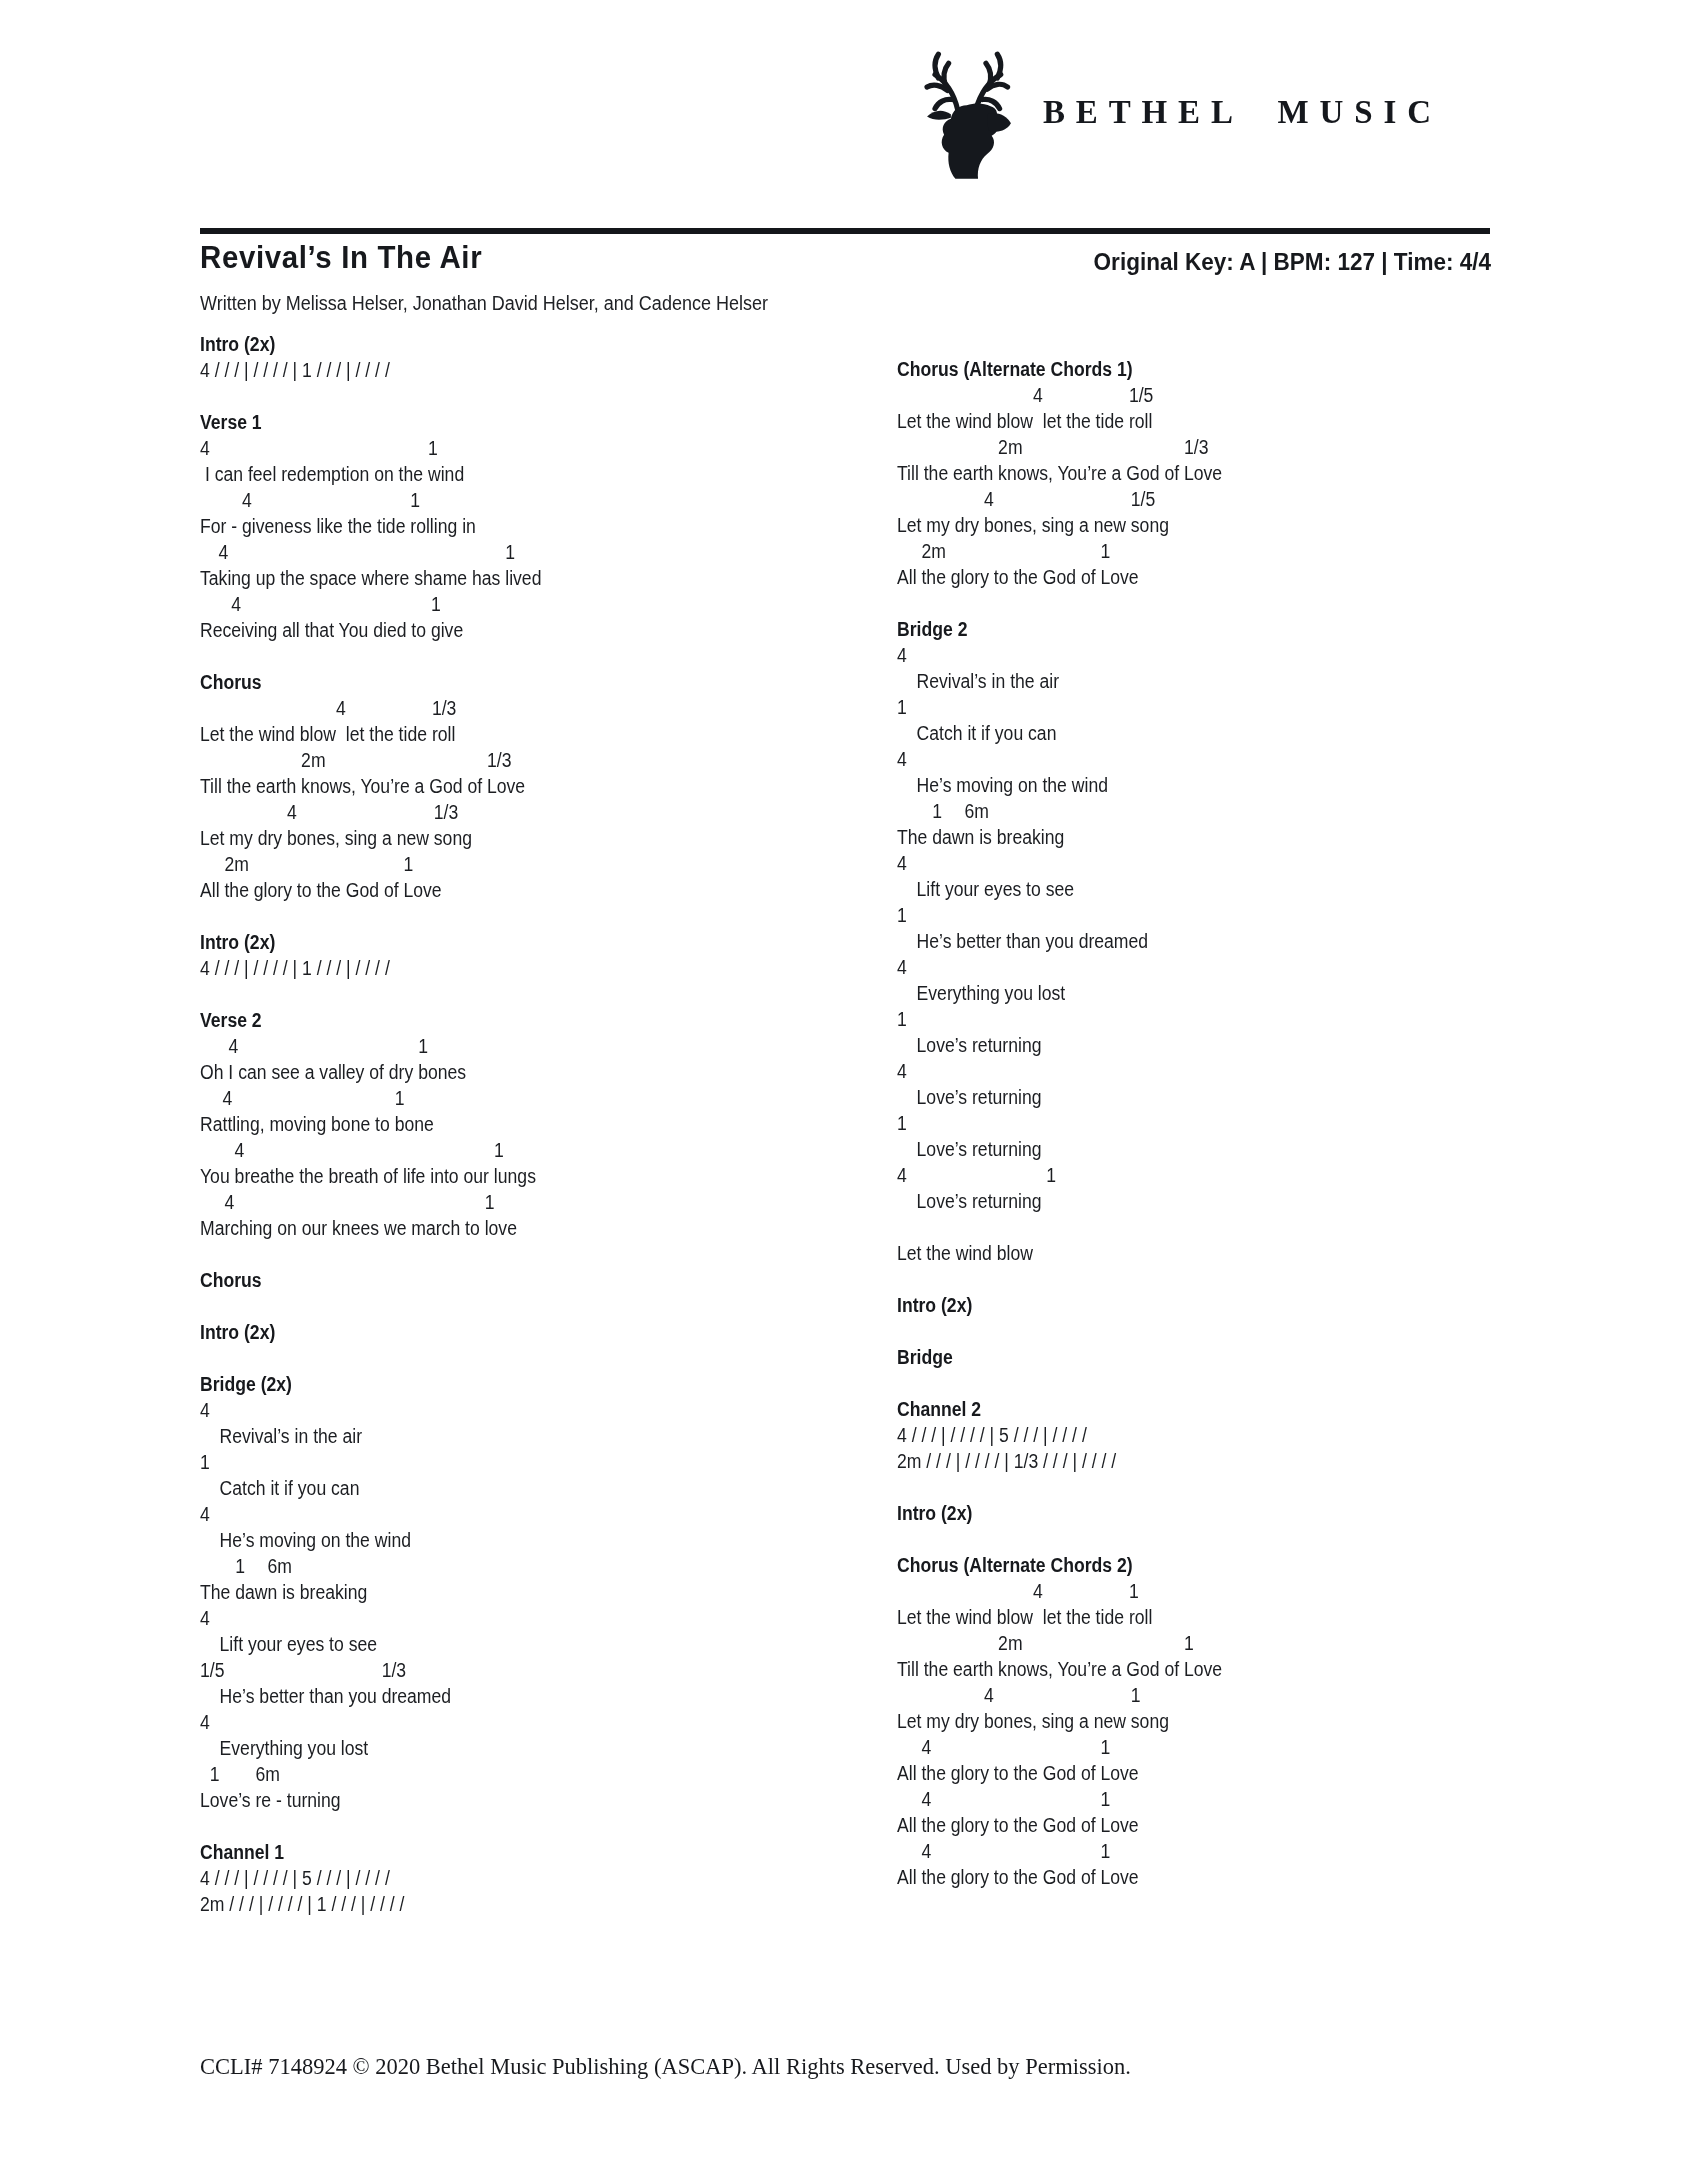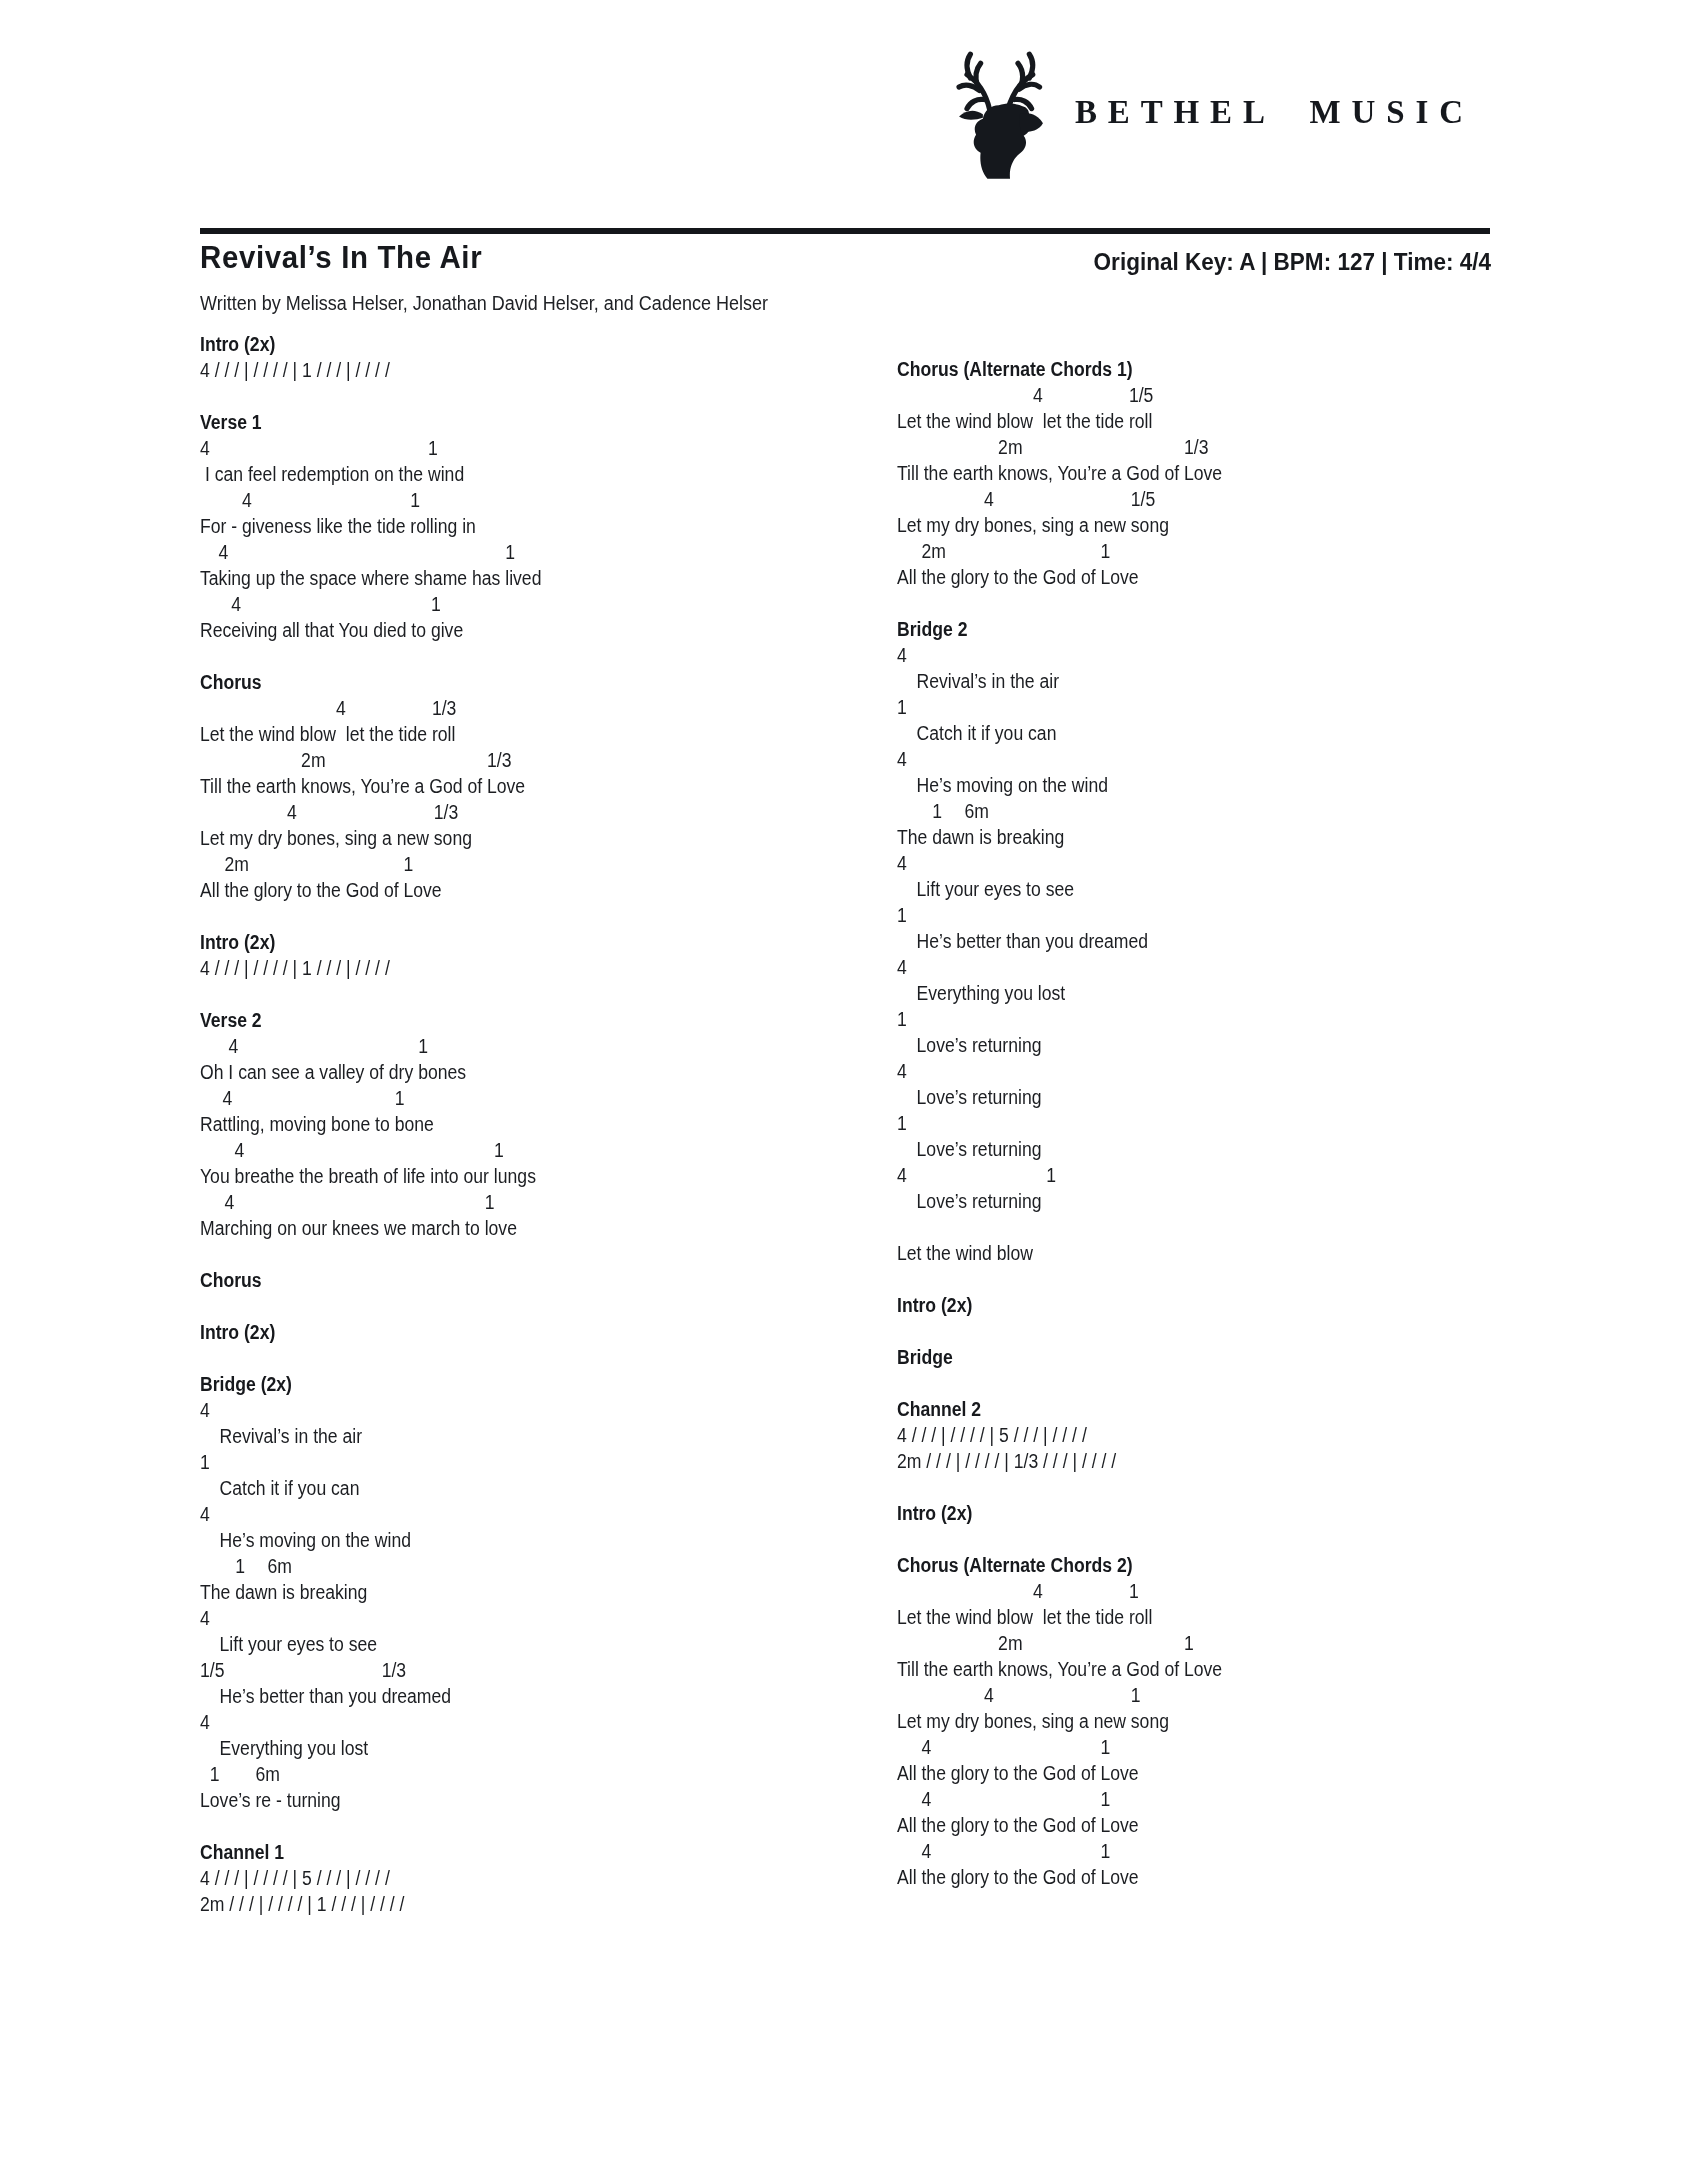--- a/index.html
+++ b/index.html
@@ -1,21 +1,21 @@
 <!DOCTYPE html>
 <html style="font-size:10.6px"><head>
 <meta charset="utf-8">
 <style>
   html,body{margin:0;padding:0;background:#ffffff;}
   .page{
     position:relative;width:1687px;height:2183px;background:#ffffff;
     font-family:"Liberation Sans","DejaVu Sans",sans-serif;color:#1b1d21;overflow:hidden;
   }
   
-  .logo{position:absolute;left:944px;top:44px;height:136px;display:flex;align-items:center;gap:17px;}
+  .logo{position:absolute;left:912px;top:44px;height:136px;display:flex;align-items:center;gap:17px;}
   .logo svg{width:114px;height:136px;display:block;}
   .logo-text{
     font-family:"Liberation Serif","DejaVu Serif",serif;font-weight:bold;
     font-size:34px;letter-spacing:11.2px;word-spacing:17px;color:#15181d;white-space:pre;
     transform:scaleX(0.97);transform-origin:0 50%;
   }
   .rule{position:absolute;left:200px;top:228px;width:1290px;height:6px;background:#14161a;}
   .title{
     position:absolute;left:200px;top:239px;font-size:32px;font-weight:bold;color:#17191d;
     transform:scaleX(0.92);transform-origin:0 0;letter-spacing:0.7px;white-space:pre;
@@ -217,14 +217,15 @@
           <div class="line chords"><span class="anchor"><span class="ghost">All </span><span class="chord">4</span></span><span class="anchor"><span class="ghost">All the glory to the God of </span><span class="chord">1</span></span></div>
           <div class="line lyric">All the glory to the God of Love</div>
           <div class="line chords"><span class="anchor"><span class="ghost">All </span><span class="chord">4</span></span><span class="anchor"><span class="ghost">All the glory to the God of </span><span class="chord">1</span></span></div>
           <div class="line lyric">All the glory to the God of Love</div>
           <div class="line chords"><span class="anchor"><span class="ghost">All </span><span class="chord">4</span></span><span class="anchor"><span class="ghost">All the glory to the God of </span><span class="chord">1</span></span></div>
           <div class="line lyric">All the glory to the God of Love</div>
         </section>
       </div>
   </main>
 
+  <div class="footer">CCLI# 7148924 © 2020 Bethel Music Publishing (ASCAP). All Rights Reserved. Used by Permission.</div>
 </div>
 
 
 </body></html>

